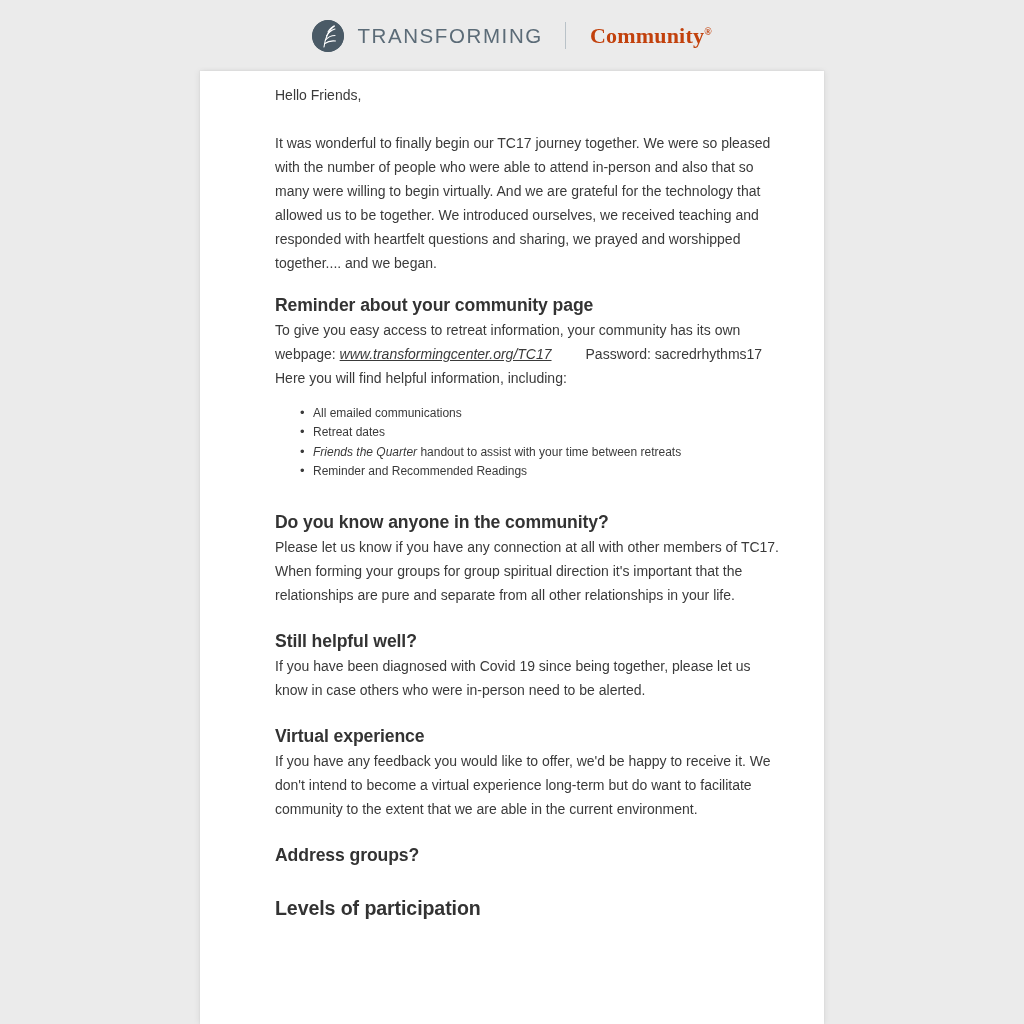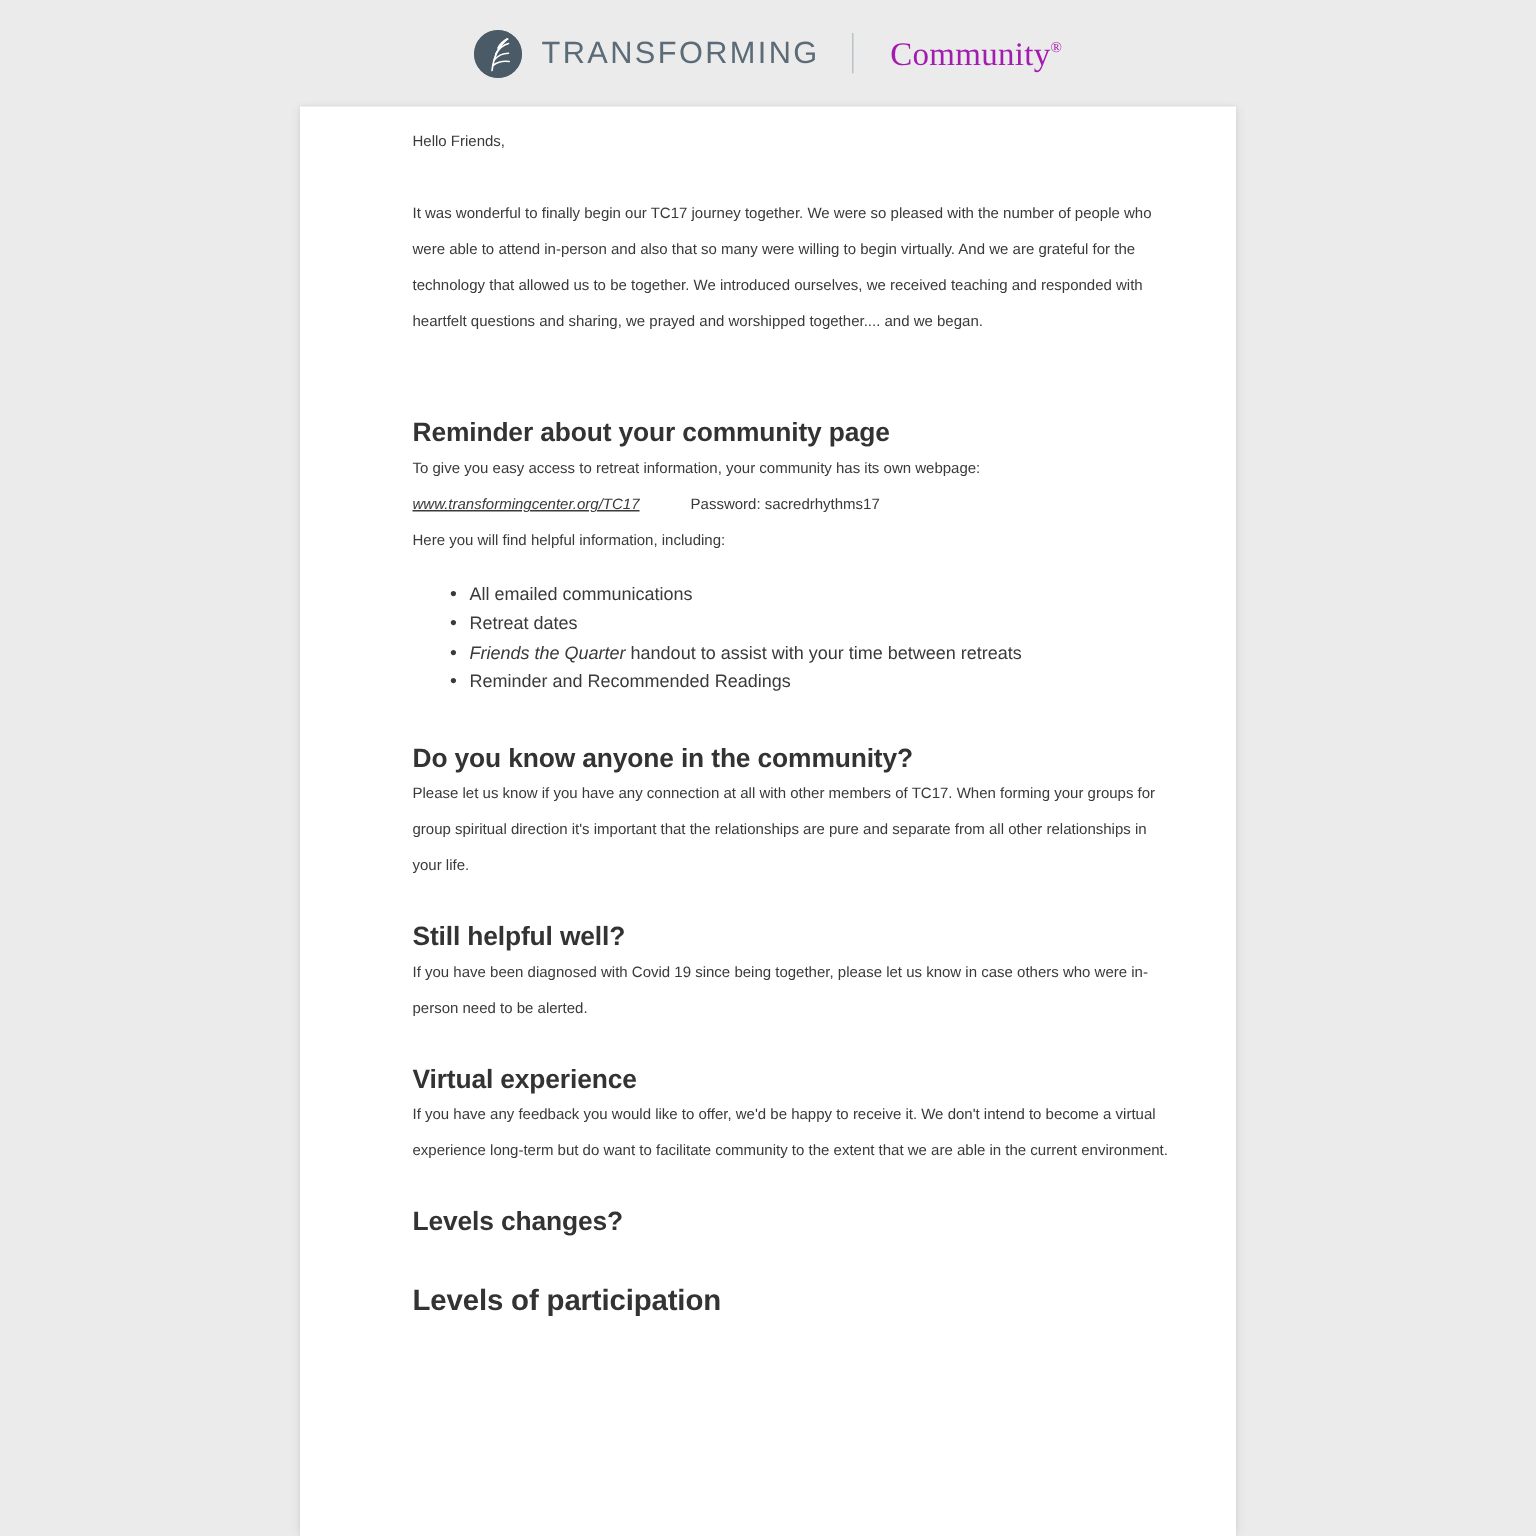--- a/index.html
+++ b/index.html
@@ -54,22 +54,22 @@
   }
   .logo-divider {
     width: 1px;
     height: 27px;
     background: #b9c2c8;
     margin: 0 11px 0 9px;
   }
   .logo-sub {
     font-family: "Liberation Serif", serif;
     font-size: 22px;
-    color: #a21caf;
-    font-weight: 400;
+    color: #c2410c;
+    font-weight: 700;
     white-space: nowrap;
     letter-spacing: 0.2px;
   }
   .logo-sub .reg {
     font-size: 10px;
     vertical-align: super;
     letter-spacing: 0;
   }
 
   
@@ -84,32 +84,32 @@
     box-sizing: border-box;
     padding: 0;
   }
   .email-body {
     padding: 0 44px 0 75px;
     box-sizing: border-box;
   }
 
   
   .para {
-    font-size: 10px;
+    font-size: 14px;
     line-height: 24px;
     color: #3a3a3a;
     margin: 0;
     font-weight: 400;
   }
   .greeting {
     padding-top: 12px;
     margin-bottom: 24px;
   }
   .intro {
-    margin-bottom: 35px;
+    margin-bottom: 4px;
   }
   h2.section-head {
     font-size: 17.6px;
     line-height: 24px;
     font-weight: bold;
     color: #333333;
     margin: 0 0 1px 0;
     letter-spacing: -0.1px;
   }
   h2.section-head.big {
@@ -205,21 +205,21 @@
       <h2 class="section-head">Still helpful well?</h2>
       <p class="para">If you have been diagnosed with Covid 19 since being together, please let us know in case others who were in-person need to be alerted.</p>
 
       <div class="spacer-md"></div>
 
       <h2 class="section-head">Virtual experience</h2>
       <p class="para">If you have any feedback you would like to offer, we'd be happy to receive it. We don't intend to become a virtual experience long-term but do want to facilitate community to the extent that we are able in the current environment.</p>
 
       <div class="spacer-md"></div>
 
-      <h2 class="section-head">Levels changes?</h2>
+      <h2 class="section-head">Address groups?</h2>
 
       <div class="spacer-lg"></div>
 
       <h2 class="section-head big">Levels of participation</h2>
 
     </div>
   </div>
 
 </div>
 

